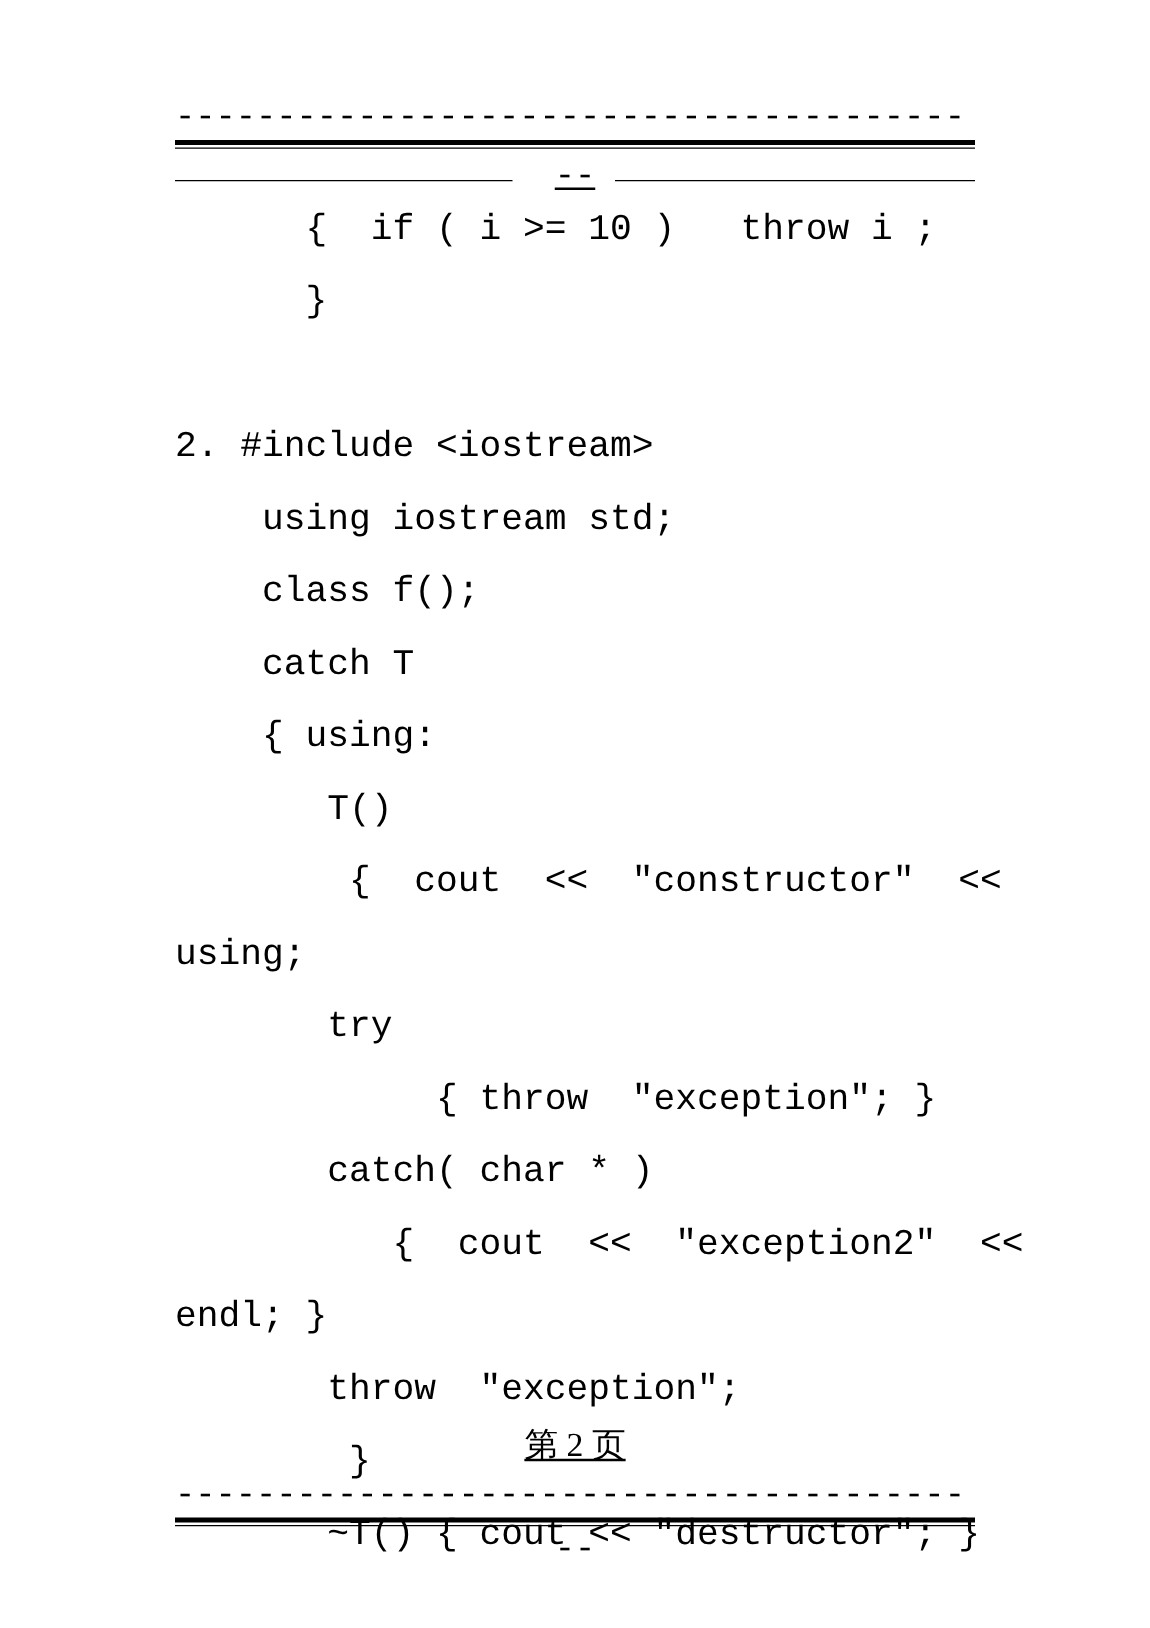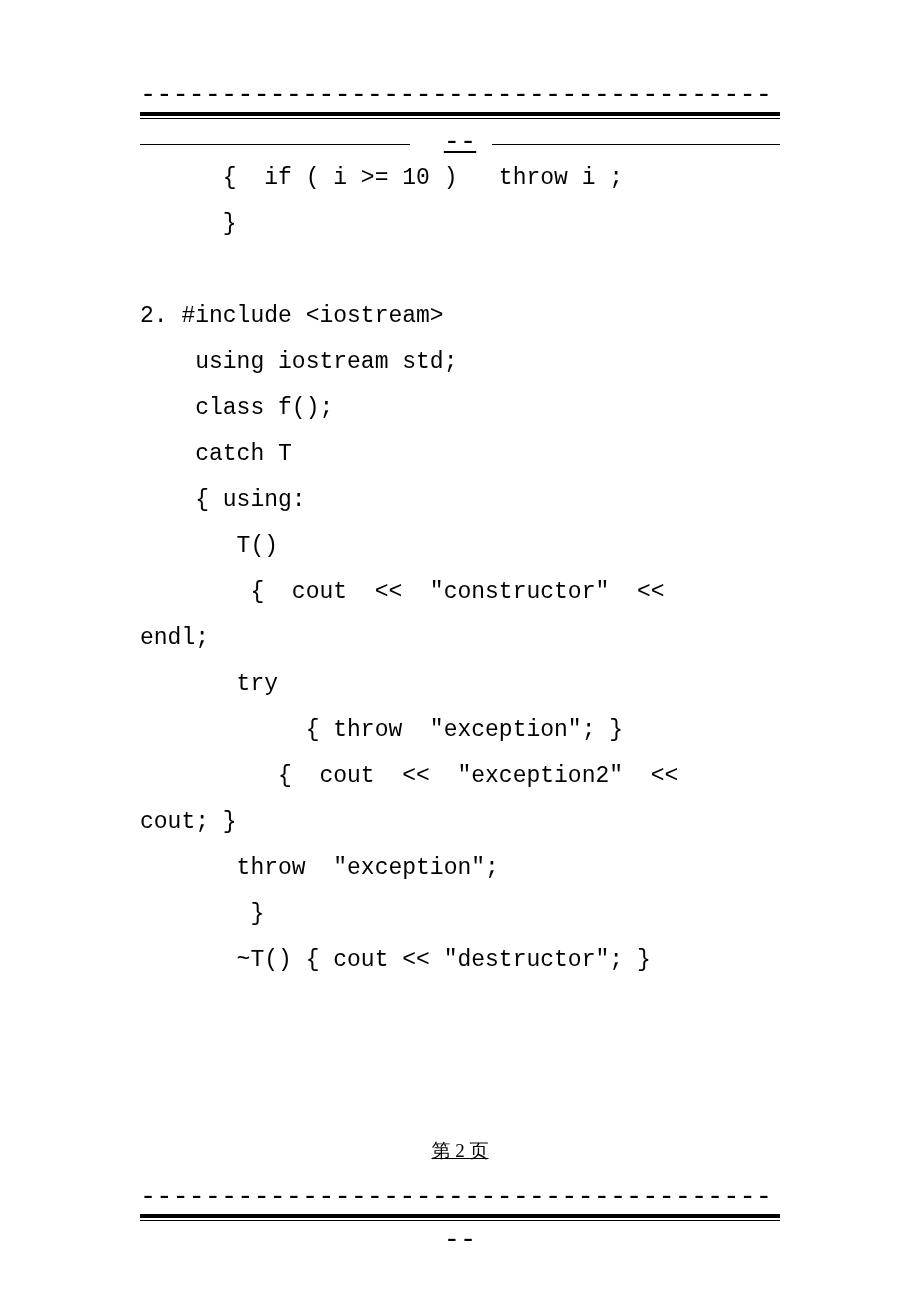--- a/index.html
+++ b/index.html
@@ -55,33 +55,33 @@
     .under-rule-right {
       left: 492px;
       width: 288px;
     }
     .content {
       position: absolute;
       top: 155px;
       left: 140px;
       width: 640px;
       line-height: 2.0;
-      font-size: 23px;
+      font-size: 29px;
     }
     .code-line {
       white-space: pre;
       font-family: "Courier New", monospace;
     }
     .page-num {
       position: absolute;
       top: 1138px;
       left: 0;
       width: 920px;
       text-align: center;
-      font-size: 19px;
+      font-size: 27px;
       font-family: "SimSun", serif;
       text-decoration: underline;
     }
     .bottom-divider {
       position: absolute;
       top: 1182px;
       left: 140px;
       width: 640px;
     }
     .bottom-dash {
@@ -108,25 +108,26 @@
   <div class="code-line">      {  if ( i &gt;= 10 )   throw i ;</div>
   <div class="code-line">      }</div>
   <div class="code-line">&nbsp;</div>
   <div class="code-line">2. #include &lt;iostream&gt;</div>
   <div class="code-line">    using iostream std;</div>
   <div class="code-line">    class f();</div>
   <div class="code-line">    catch T</div>
   <div class="code-line">    { using:</div>
   <div class="code-line">       T()</div>
   <div class="code-line">        {  cout  &lt;&lt;  "constructor"  &lt;&lt;</div>
-  <div class="code-line">endl;</div>
+  <div class="code-line">using;</div>
   <div class="code-line">       try</div>
   <div class="code-line">            { throw  "exception"; }</div>
+  <div class="code-line">       catch( char * )</div>
   <div class="code-line">          {  cout  &lt;&lt;  "exception2"  &lt;&lt;</div>
-  <div class="code-line">cout; }</div>
+  <div class="code-line">endl; }</div>
   <div class="code-line">       throw  "exception";</div>
   <div class="code-line">        }</div>
   <div class="code-line">       ~T() { cout &lt;&lt; "destructor"; }</div>
 </div>
 
 <div class="page-num cjk">第 2 页</div>
 
 <div class="bottom-divider">
   <div class="dash-line">---------------------------------------</div>
   <div class="solid-double"></div>

